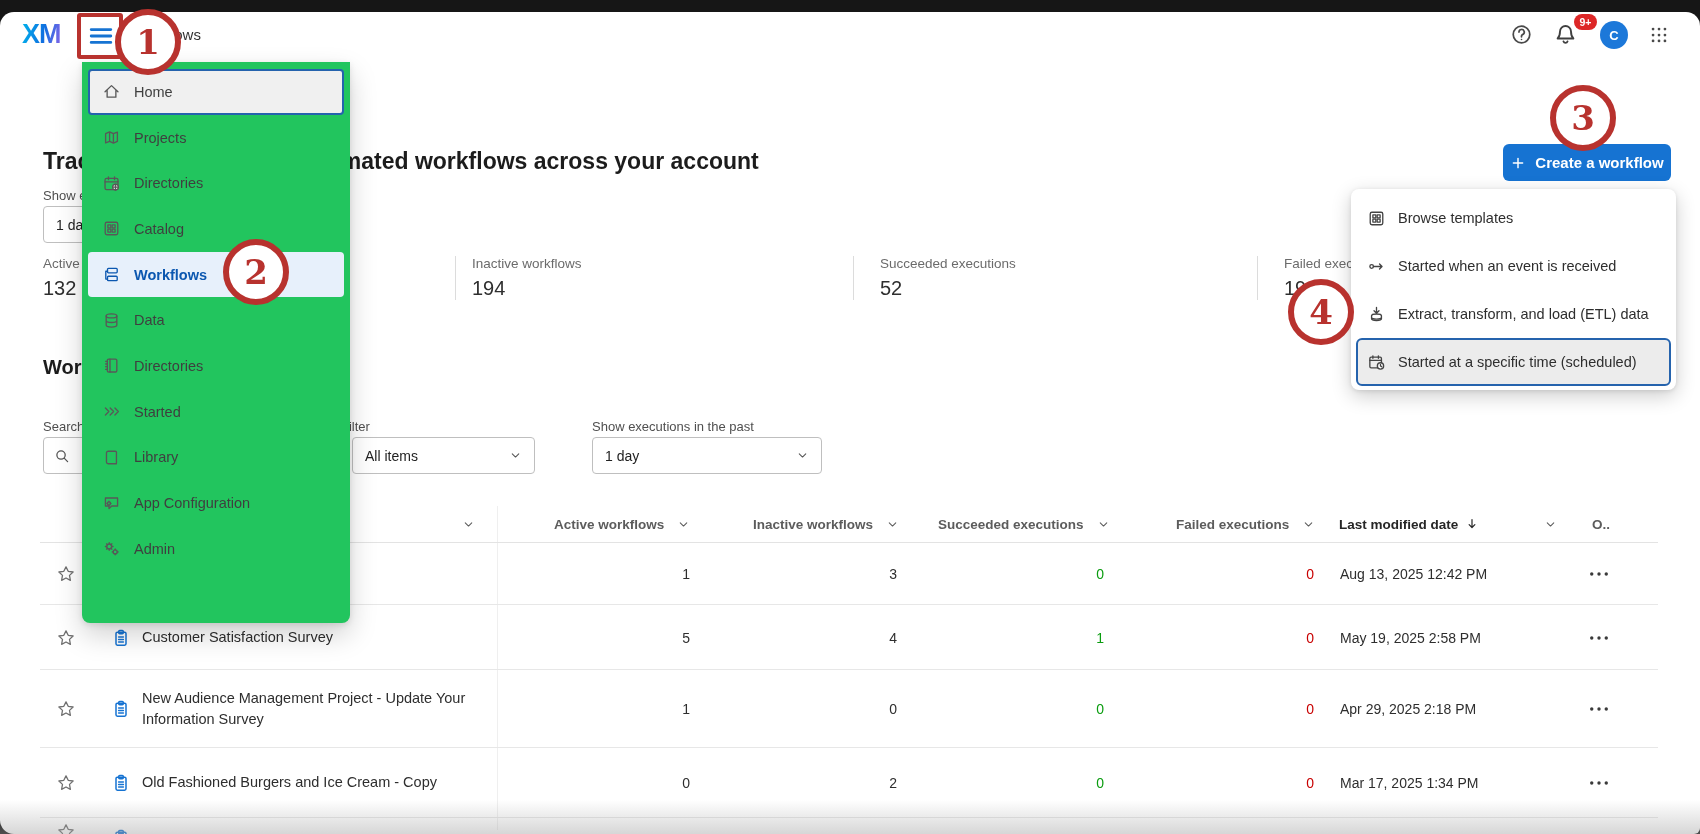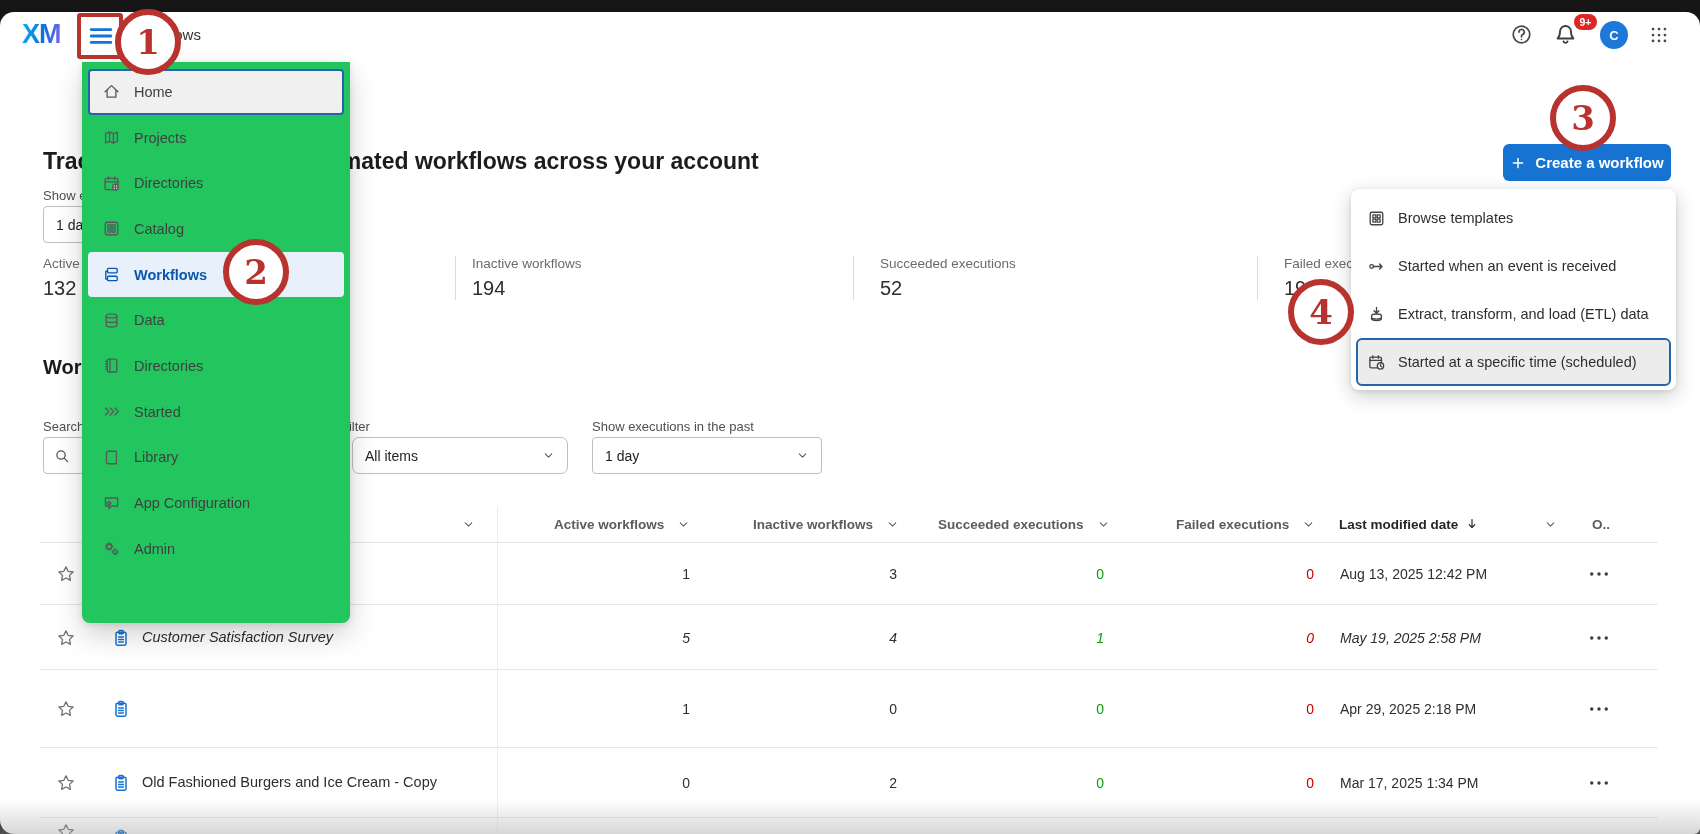--- a/index.html
+++ b/index.html
@@ -46,21 +46,21 @@
   .th{position:absolute;top:506px;height:36px;z-index:10;display:inline-flex;align-items:center;gap:13px;
       font-size:13.5px;font-weight:700;color:#5c5c5c;cursor:pointer;}
   .th .ic{color:#5c5c5c;}
   .th-dark{color:#262626;}
   .th-dark .sort{color:#262626;}
   .thead-line{position:absolute;left:40px;top:542px;width:1618px;height:1px;background:#e3e3e3;z-index:10;}
   .vline{position:absolute;left:497px;top:506px;width:1px;height:324px;background:#efefef;z-index:9;}
   .rows{position:absolute;left:0;top:542px;width:1700px;z-index:10;}
   .row{position:relative;width:1700px;}
   .rows > div:nth-of-type(1){height:63px;}
-  .rows > div:nth-of-type(2){height:65px;font-style:italic;}
+  .rows > div:nth-of-type(2){height:65px;}
   .rows > div:nth-of-type(3){height:78px;}
   .rows > div:nth-of-type(4){height:70px;}
   .row::after{content:"";position:absolute;left:40px;right:42px;bottom:0;height:1px;background:#e7e7e7;}
   .row .star{position:absolute;left:56px;top:50%;transform:translateY(-50%);color:#707070;cursor:pointer;}
   .row .doc{position:absolute;left:111px;top:50%;transform:translateY(-50%);color:var(--accent);}
   .row .name{position:absolute;left:142px;top:0;height:100%;width:360px;display:flex;align-items:center;
              font-size:14.5px;color:#2e2e2e;line-height:1.45;cursor:pointer;}
   .num{position:absolute;top:50%;transform:translateY(-50%);width:90px;text-align:right;font-size:14px;color:#2e2e2e;}
   .n-active{left:600px;} .n-inactive{left:807px;}
   .n-succ{left:1014px;color:var(--success_green);}
@@ -188,21 +188,21 @@
 
   <div class="search">
     <span class="ic ic16">
         <svg viewBox="0 0 20 20" fill="none" stroke="currentColor" stroke-width="1.6" stroke-linecap="round" stroke-linejoin="round">
           <circle cx="8.8" cy="8.8" r="5.2"></circle>
           <path d="M12.7 12.7 L17 17"></path>
         </svg>
       </span>
     <input type="text" value="" style="">
   </div>
-  <div class="select" style="left:352px;top:437px;width:216px;border-radius:7px;">
+  <div class="select" style="left:352px;top:437px;width:183px;">
     <span>All items</span>
     <span class="ic ic13 chev">
         <svg viewBox="0 0 20 20" fill="none" stroke="currentColor" stroke-width="1.6" stroke-linecap="round" stroke-linejoin="round">
           <path d="M5 7.4 L10 12.4 L15 7.4"></path>
         </svg>
       </span>
   </div>
   <div class="select" style="left:592px;top:437px;width:230px;">
     <span>1 day</span>
     <span class="ic ic13 chev">
@@ -336,20 +336,21 @@
             <path d="M10 2.9 L12.2 7.3 L17.1 8 L13.5 11.4 L14.4 16.3 L10 14 L5.6 16.3 L6.5 11.4 L2.9 8 L7.8 7.3 Z"></path>
           </svg>
         </span>
         <span class="ic ic20 doc">
           <svg viewBox="0 0 20 20" fill="none" stroke="currentColor" stroke-width="1.5" stroke-linecap="round" stroke-linejoin="round">
             <rect x="5" y="4.2" width="10" height="13" rx="1.4"></rect>
             <rect x="7.7" y="2.6" width="4.6" height="3.2" rx="1"></rect>
             <path d="M7.6 9 H12.4 M7.6 11.5 H12.4 M7.6 14 H12.4"></path>
           </svg>
         </span>
+        <div class="name">New Audience Management Project - Update Your Information Survey</div>
         <div class="num n-active">1</div>
         <div class="num n-inactive">0</div>
         <div class="num n-succ">0</div>
         <div class="num n-fail">0</div>
         <div class="date">Apr 29, 2025 2:18 PM</div>
         <span class="ic ic22 dots">
           <svg viewBox="0 0 20 20" fill="none" stroke="currentColor" stroke-width="1.4" stroke-linecap="round" stroke-linejoin="round">
             <circle cx="3.4" cy="10" r="1.55" fill="currentColor" stroke="none"></circle>
             <circle cx="10" cy="10" r="1.55" fill="currentColor" stroke="none"></circle>
             <circle cx="16.6" cy="10" r="1.55" fill="currentColor" stroke="none"></circle>

